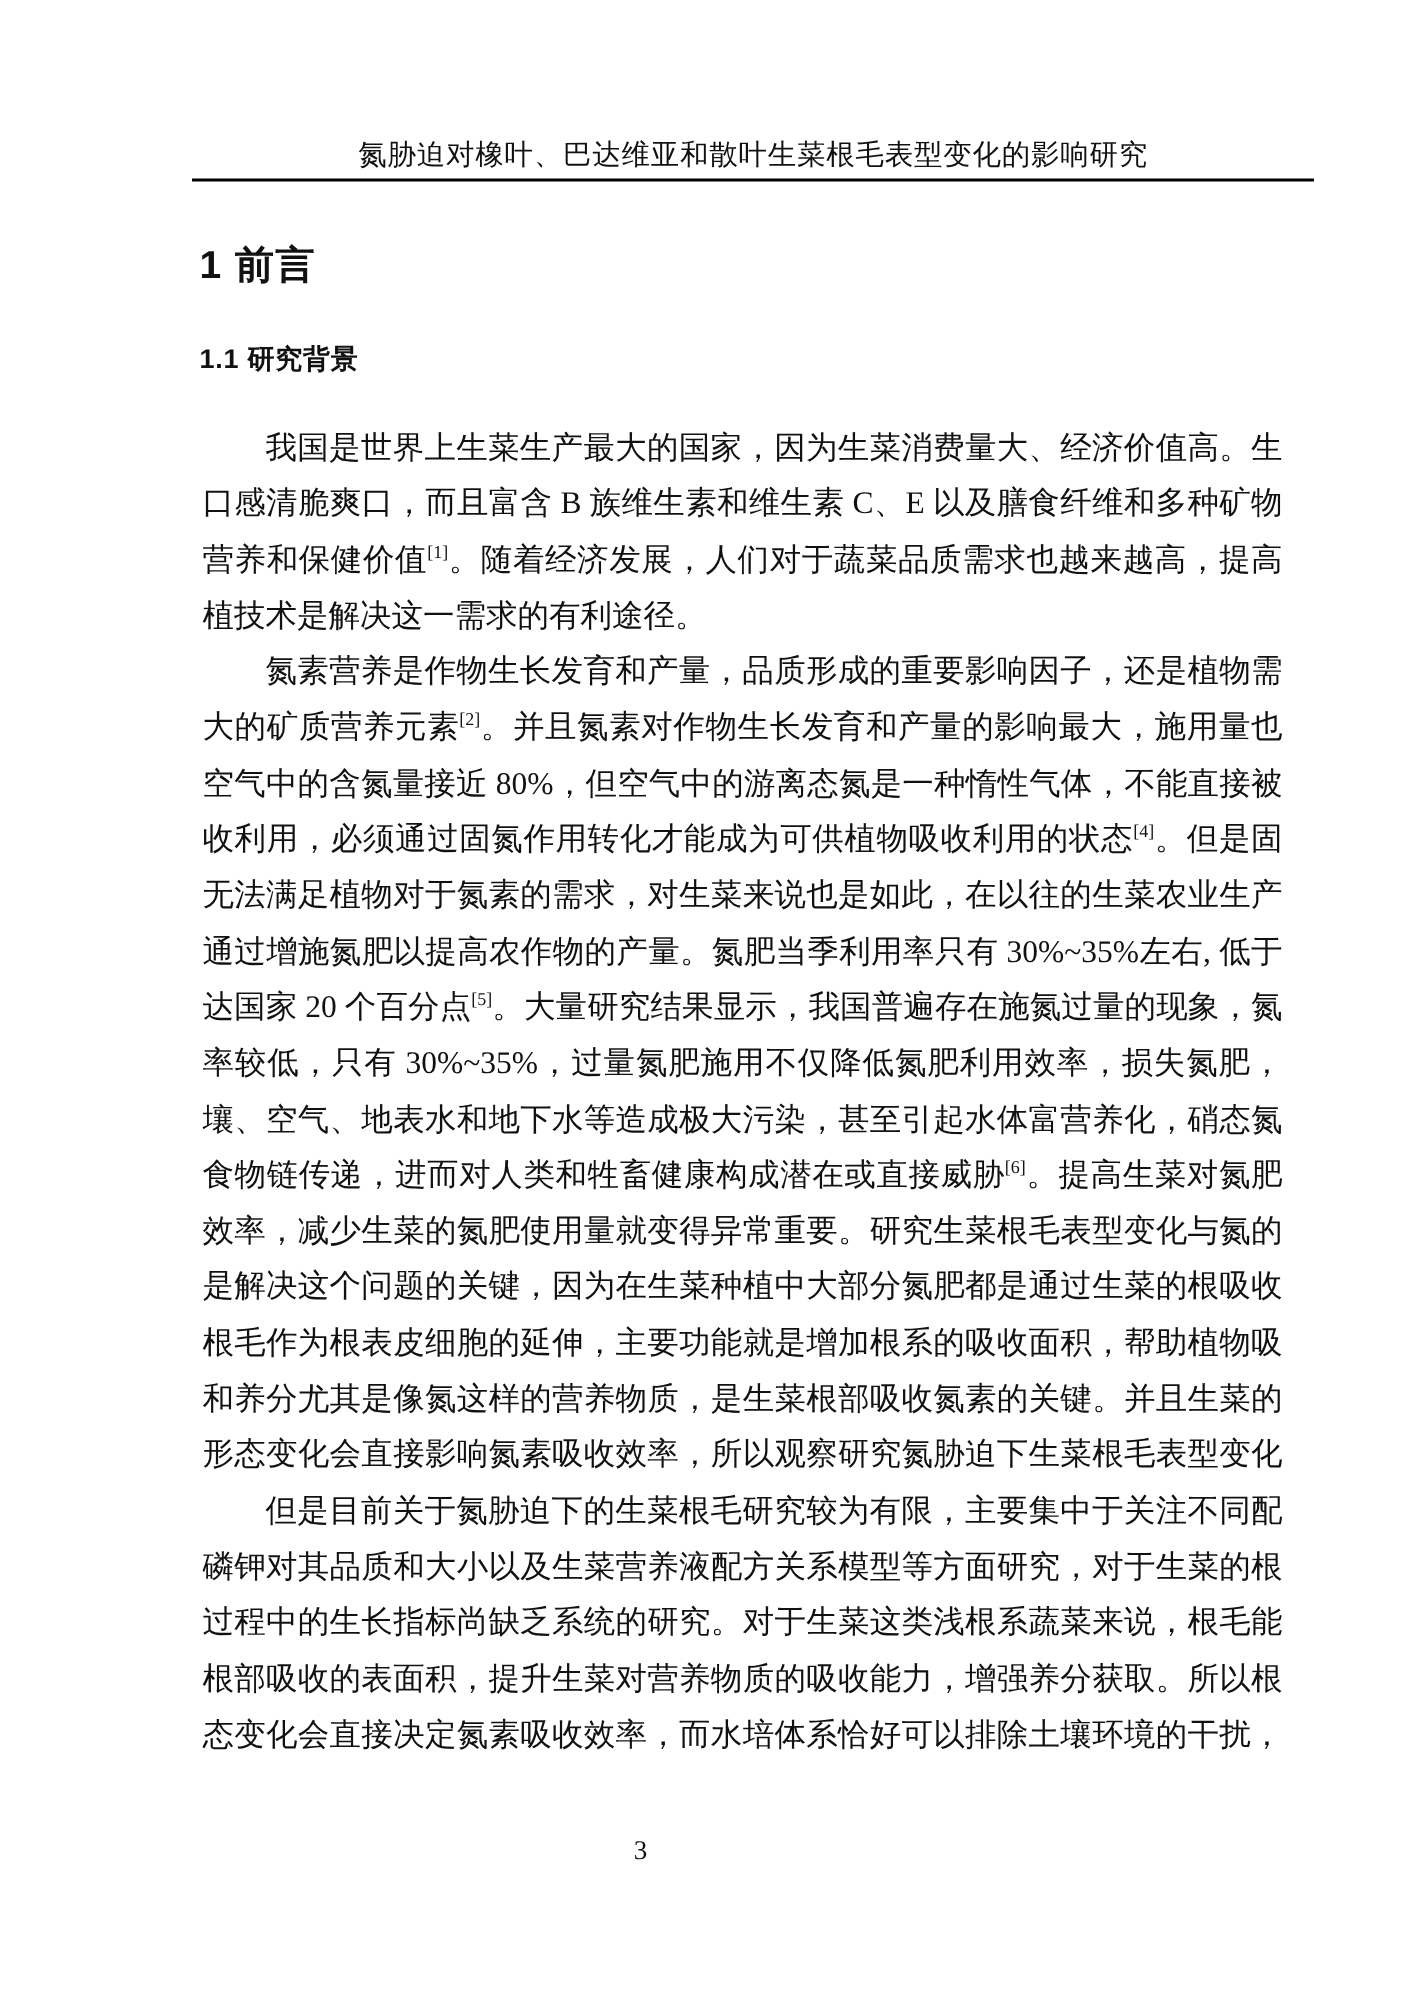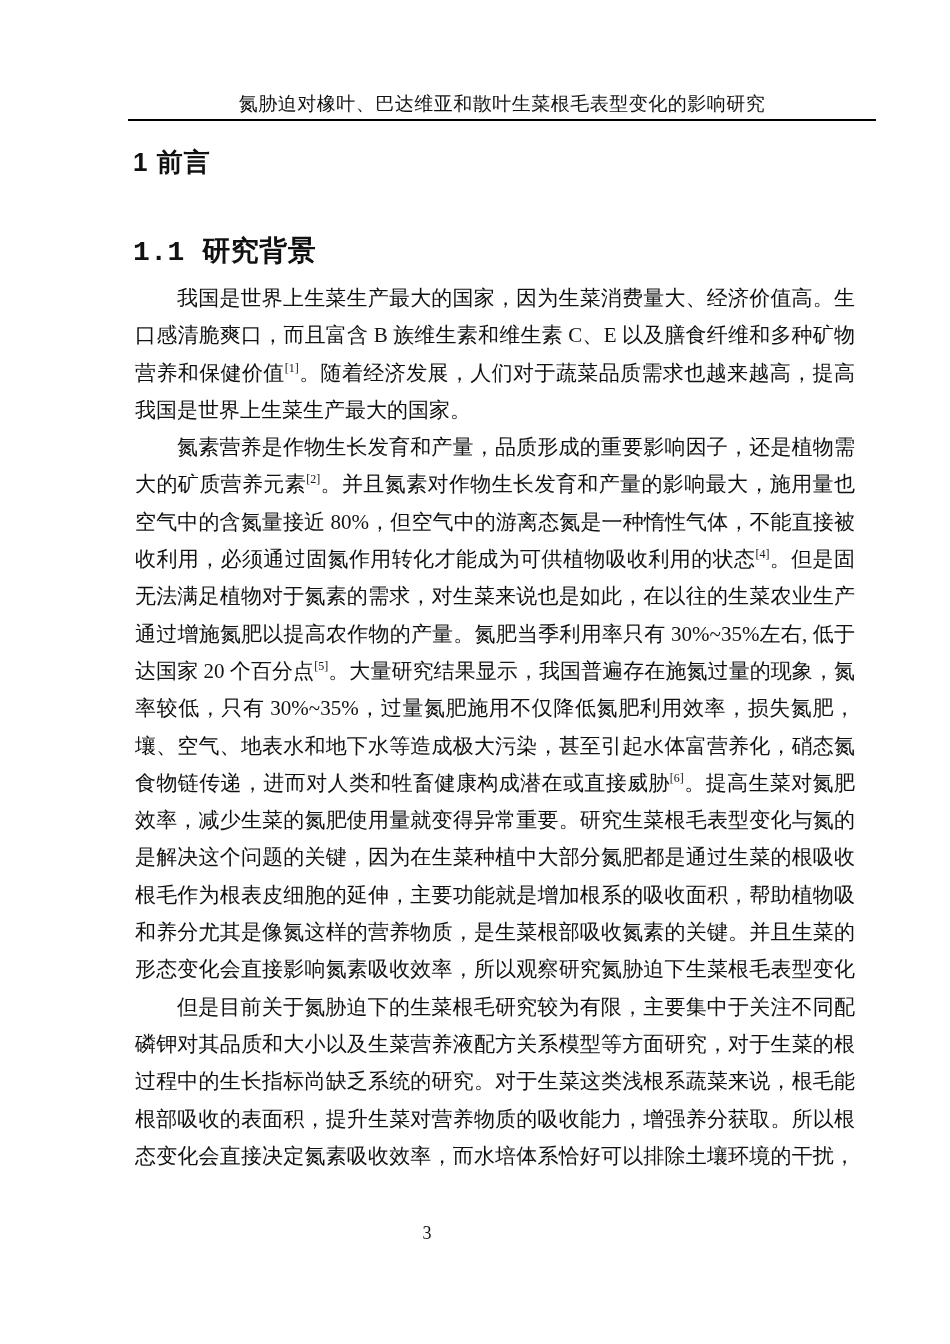--- a/index.html
+++ b/index.html
@@ -22,35 +22,35 @@
     text-align: center;
     font-size: 19px;
     line-height: 23px;
     padding-bottom: 4px;
     border-bottom: 2px solid #000;
     letter-spacing: 0.5px;
   }
   
   .h-chapter {
     position: absolute;
-    top: 147px;
+    top: 161px;
     left: 133px;
     font-family: "Liberation Sans", "DejaVu Sans", sans-serif;
     font-weight: bold;
     font-size: 26px;
     line-height: 30px;
     letter-spacing: 1px;
   }
   .h-section {
     position: absolute;
-    top: 240px;
+    top: 226px;
     left: 133px;
-    font-family: Liberation Mono, monospace;
+    font-family: Liberation Sans, sans-serif;
     font-weight: bold;
-    font-size: 28px;
+    font-size: 18px;
     line-height: 26px;
     letter-spacing: 0.5px;
   }
   
   .body-text {
     position: absolute;
     top: 280px;
     left: 135px;
     width: 720px;
     font-size: 21px;
@@ -92,21 +92,21 @@
 
   <div class="h-chapter">1 前言</div>
 
   <div class="h-section">1.1 研究背景</div>
 
   <div class="body-text">
       <div class="paragraph">
         <div class="line first">我国是世界上生菜生产最大的国家，因为生菜消费量大、经济价值高。生菜不仅</div>
         <div class="line">口感清脆爽口，而且富含 B 族维生素和维生素 C、E 以及膳食纤维和多种矿物质，具有</div>
         <div class="line">营养和保健价值<sup class="ref">[1]</sup>。随着经济发展，人们对于蔬菜品质需求也越来越高，提高生菜种</div>
-        <div class="line last">我国是世界上生菜生产最大的国家。</div>
+        <div class="line last">植技术是解决这一需求的有利途径。</div>
       </div>
       <div class="paragraph">
         <div class="line first">氮素营养是作物生长发育和产量，品质形成的重要影响因子，还是植物需求量最</div>
         <div class="line">大的矿质营养元素<sup class="ref">[2]</sup>。并且氮素对作物生长发育和产量的影响最大，施用量也最大。</div>
         <div class="line">空气中的含氮量接近 80%，但空气中的游离态氮是一种惰性气体，不能直接被植物吸</div>
         <div class="line">收利用，必须通过固氮作用转化才能成为可供植物吸收利用的状态<sup class="ref">[4]</sup>。但是固氮作用</div>
         <div class="line">无法满足植物对于氮素的需求，对生菜来说也是如此，在以往的生菜农业生产中往往</div>
         <div class="line">通过增施氮肥以提高农作物的产量。氮肥当季利用率只有 30%~35%左右, 低于世界发</div>
         <div class="line">达国家 20 个百分点<sup class="ref">[5]</sup>。大量研究结果显示，我国普遍存在施氮过量的现象，氮肥利用</div>
         <div class="line">率较低，只有 30%~35%，过量氮肥施用不仅降低氮肥利用效率，损失氮肥，还对土</div>

